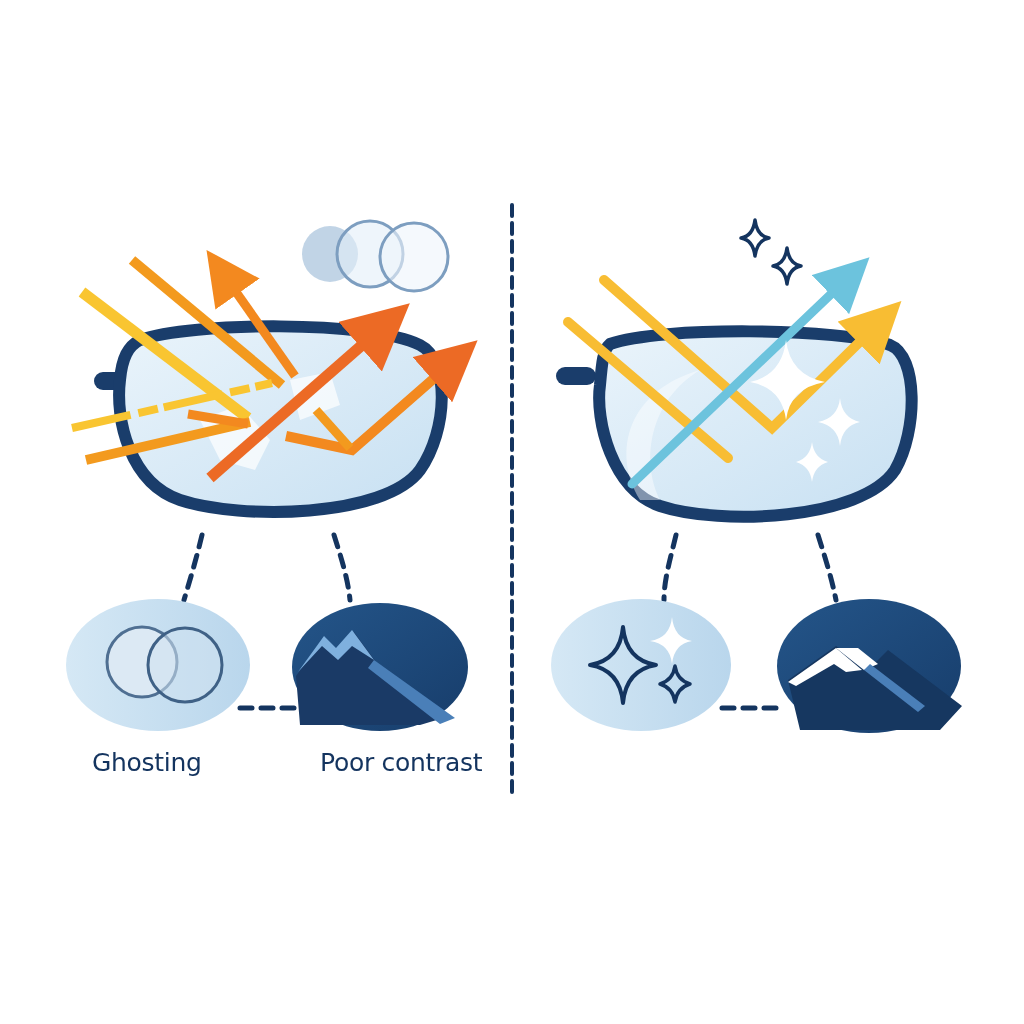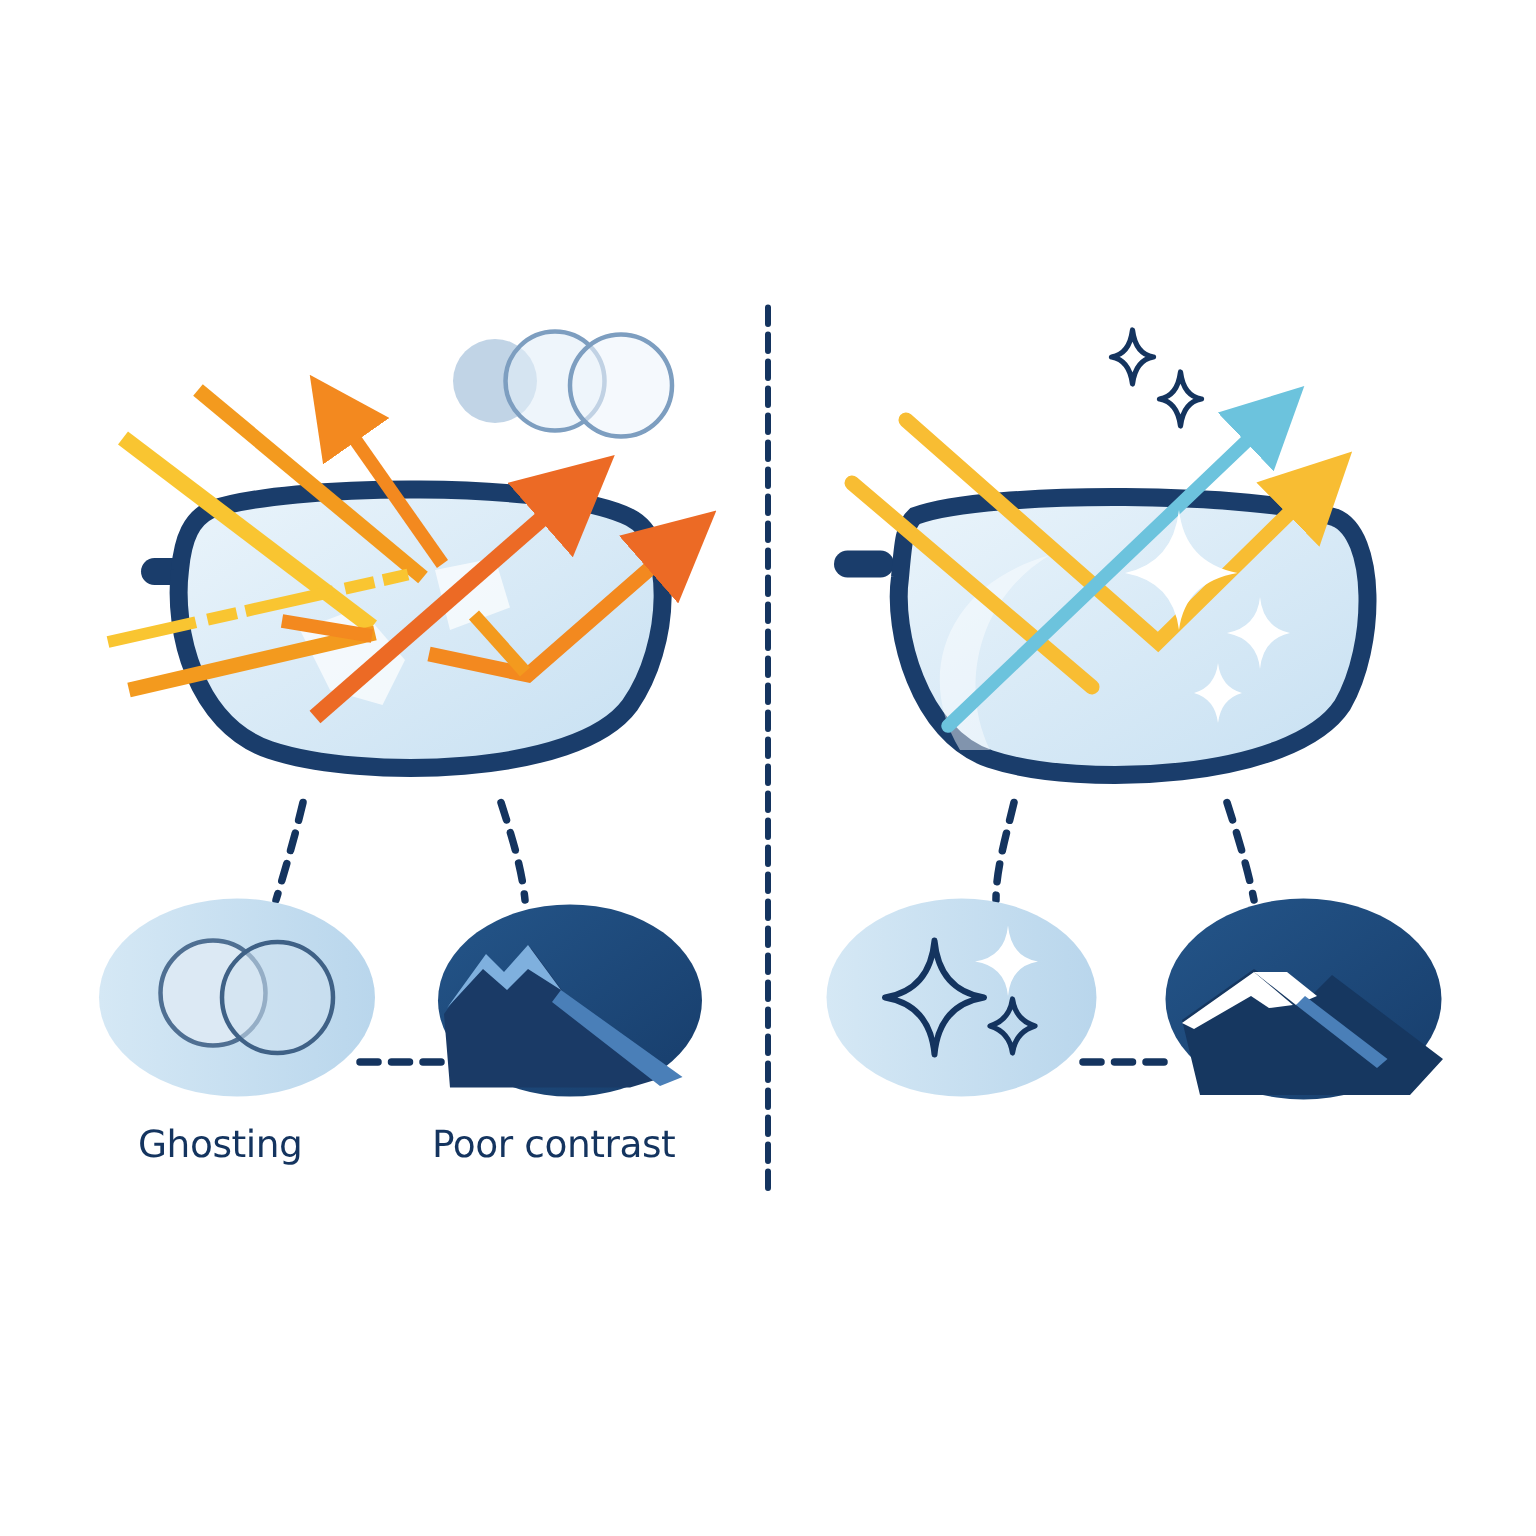--- a/index.html
+++ b/index.html
@@ -1,21 +1,21 @@
 <!DOCTYPE html>
 <html><head>
   <meta charset="utf-8">
   <style>
     html, body { margin: 0; padding: 0; background: #ffffff; }
     body { width: 1024px; height: 1024px; position: relative; overflow: hidden;
            font-family: "DejaVu Sans", "Liberation Sans", sans-serif; }
     .stage { position: absolute; left: 0; top: 0; width: 1024px; height: 1024px; }
     .label { position: absolute; color: #14345f; font-size: 25px; letter-spacing: -0.3px; white-space: nowrap; text-align: right; }
     #label-ghosting { left: 92px; top: 748px; }
-    #label-contrast { left: 288px; top: 748px; }
+    #label-contrast { left: 320px; top: 748px; }
   </style>
 </head>
 <body>
 
 <svg class="stage" viewBox="0 0 1024 1024" xmlns="http://www.w3.org/2000/svg">
   <defs>
     <linearGradient id="lensGrad" x1="0" y1="0" x2="1" y2="1">
       <stop offset="0" stop-color="#eaf4fb"></stop>
       <stop offset="1" stop-color="#c7e0f2"></stop>
     </linearGradient>

